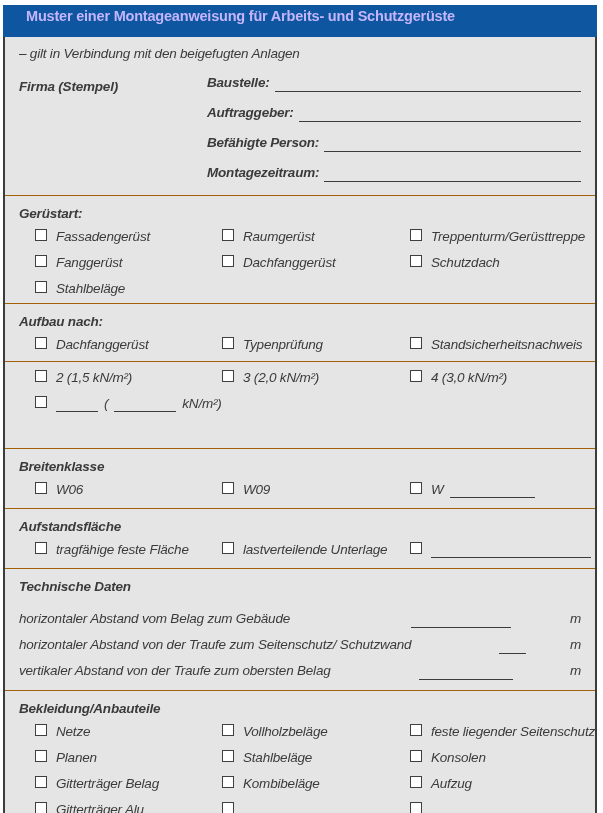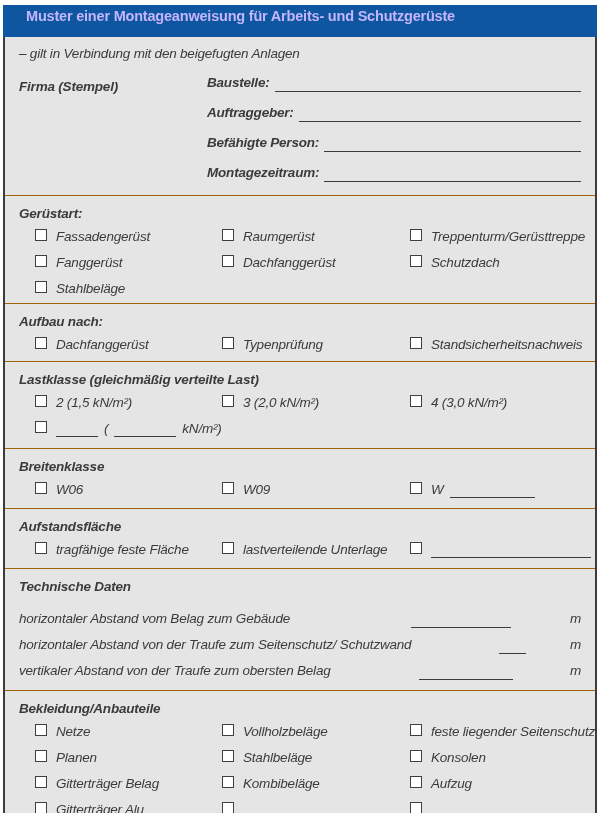--- a/index.html
+++ b/index.html
@@ -136,21 +136,20 @@
           <span class="lbl">Typenprüfung</span>
         </div>
         <div class="opt">
           <span class="cb"></span>
           <span class="lbl">Standsicherheitsnachweis</span>
         </div>
       </div>
     </div>
 
     <div class="section sec-lastklasse">
-      <div class="heading">Lastklasse (gleichmäßig verteilte Last)</div>
       <div class="grid3">
         <div class="opt">
           <span class="cb"></span>
           <span class="lbl">2 (1,5 kN/m²)</span>
         </div>
         <div class="opt">
           <span class="cb"></span>
           <span class="lbl">3 (2,0 kN/m²)</span>
         </div>
         <div class="opt">

